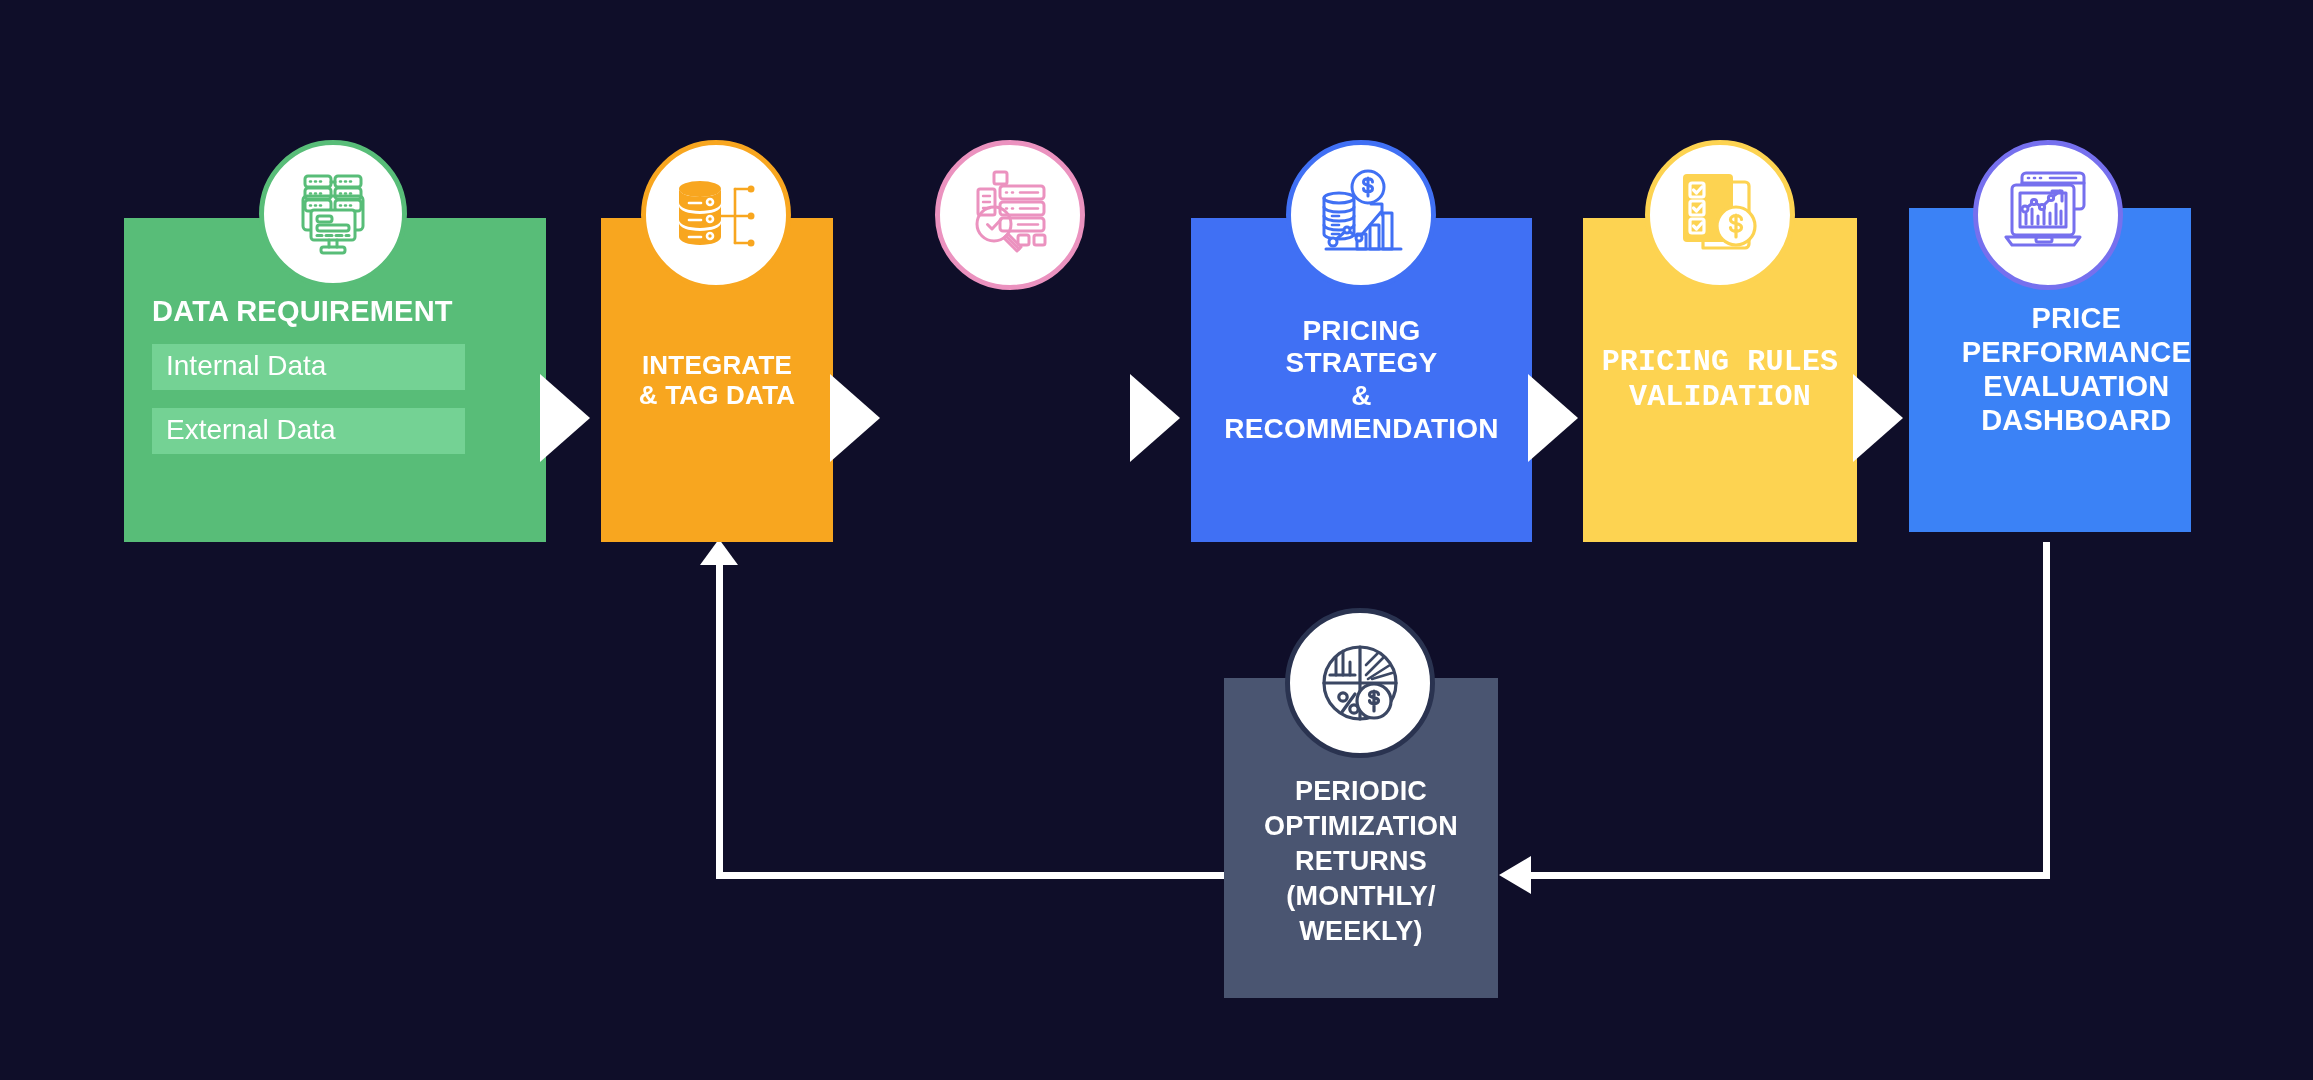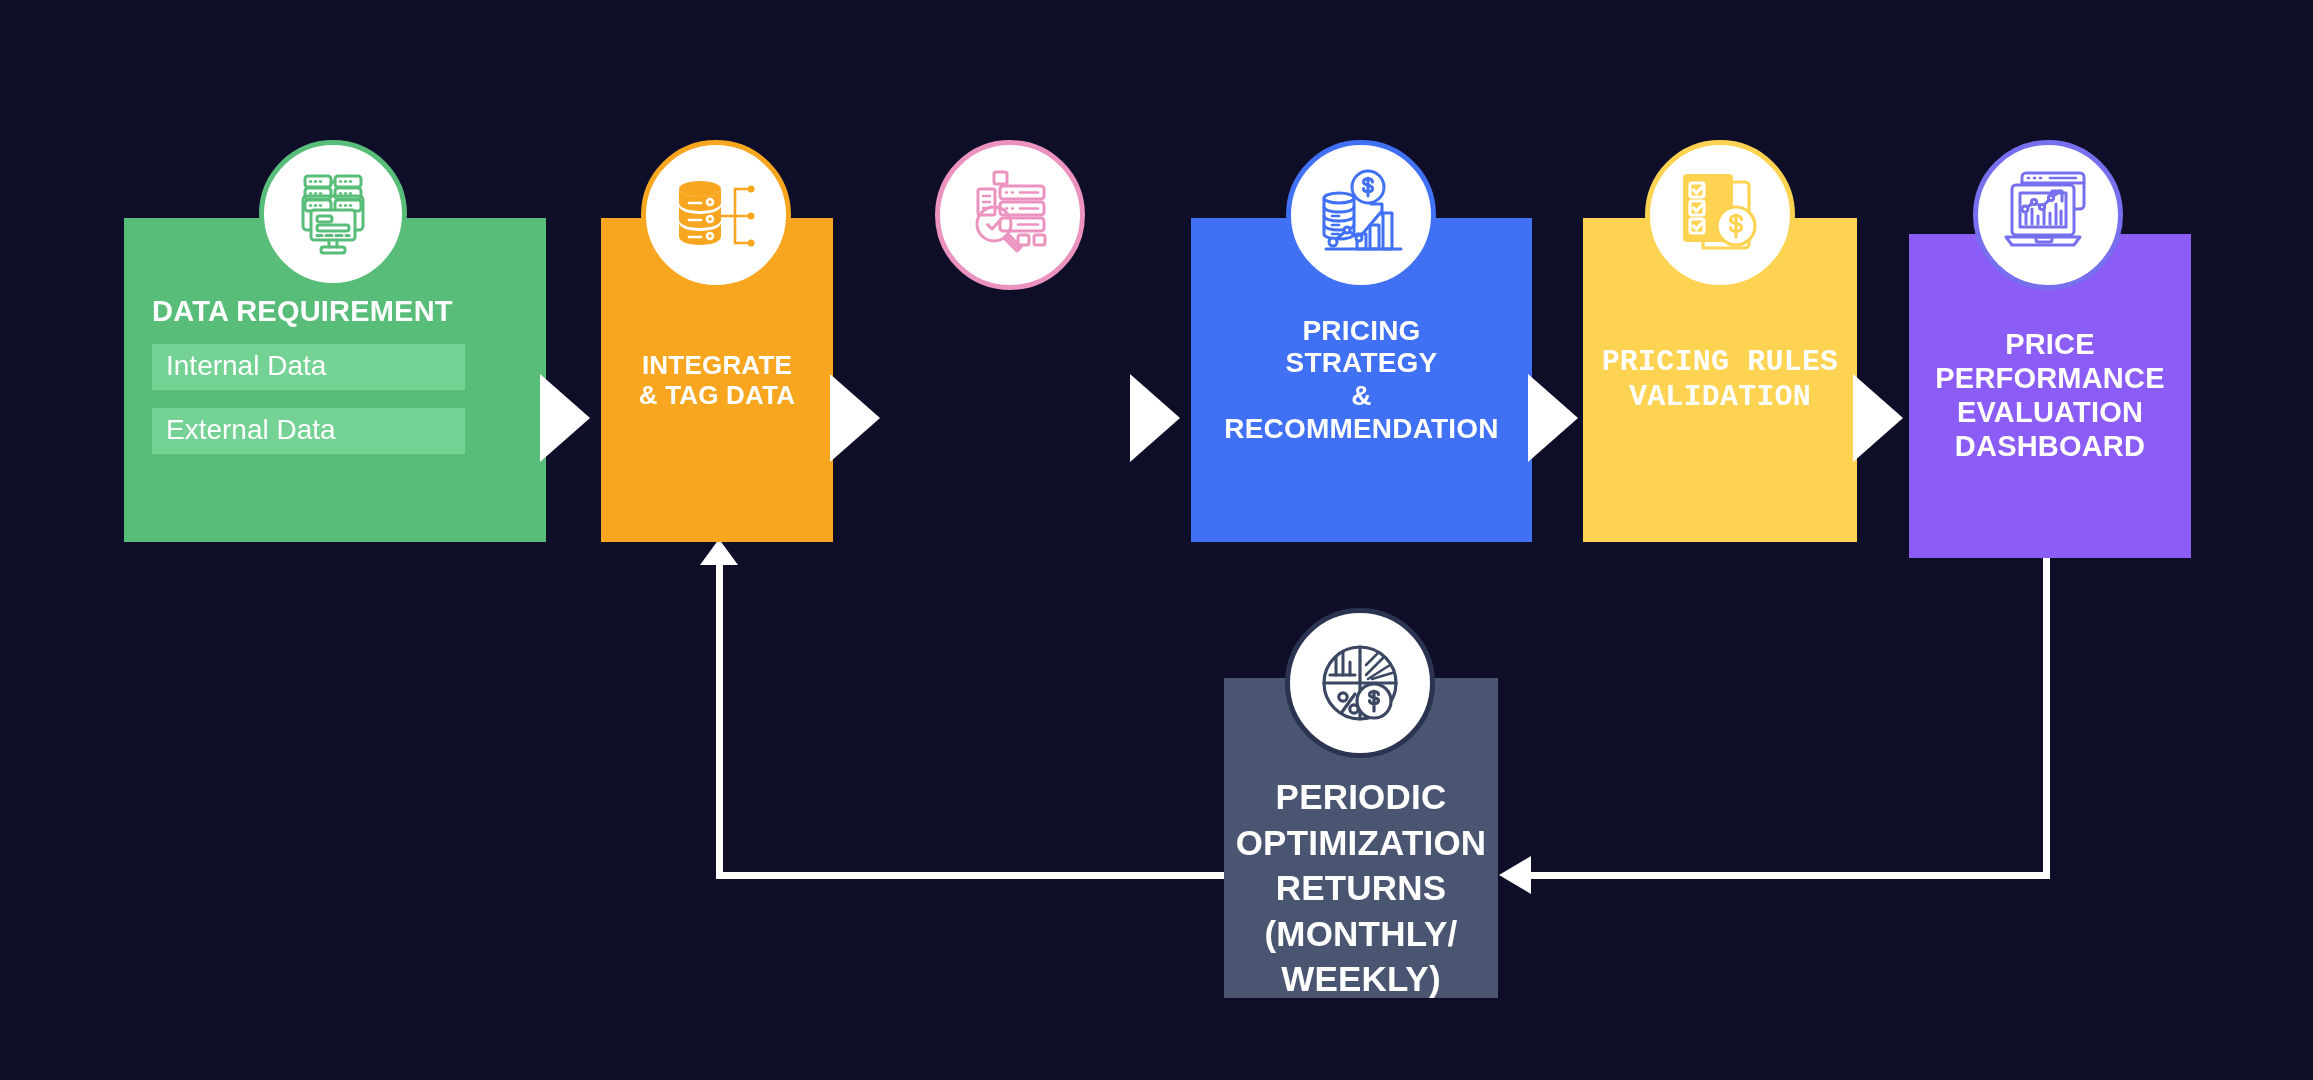--- a/index.html
+++ b/index.html
@@ -41,30 +41,30 @@
     text-align: center;
   }
 
   
   .n-data      { left: 124px;  top: 218px; width: 422px; height: 324px; background: #58bd78;
                  align-items: flex-start; justify-content: center; padding: 0 0 0 28px; }
   .n-integrate { left: 601px;  top: 218px; width: 232px; height: 324px; background: #f8a61f; }
   .n-insights  { left: 888px;  top: 218px; width: 245px; height: 324px; background: #eb92bf; }
   .n-strategy  { left: 1191px; top: 218px; width: 341px; height: 324px; background: #4070f4; }
   .n-rules     { left: 1583px; top: 218px; width: 274px; height: 324px; background: #fdd351; font-family: Liberation Mono, monospace; }
-  .n-dashboard { left: 1909px; top: 234px; width: 282px; height: 324px; background: #8b5cf6; }
+  .n-dashboard { left: 1909px; top: 208px; width: 282px; height: 324px; background: #3b82f6; align-items: flex-end; }
   .n-periodic  { left: 1224px; top: 678px; width: 274px; height: 320px; background: #4a5571;
                  justify-content: flex-start; padding-top: 96px; }
 
   .n-integrate .node-title,
   .n-insights  .node-title { font-size: 26px; }
   .n-strategy  .node-title { font-size: 28px; }
   .n-rules     .node-title { font-size: 30px; }
   .n-dashboard .node-title { font-size: 29px; }
-  .n-periodic  .node-title { font-size: 35px; line-height: 1.30; }
+  .n-periodic  .node-title { font-size: 27px; line-height: 1.30; }
 
   
   .data-head {
     font-size: 29px;
     font-weight: bold;
     letter-spacing: 0.2px;
     margin-bottom: 16px;
     text-align: left;
   }
   .data-pill {

